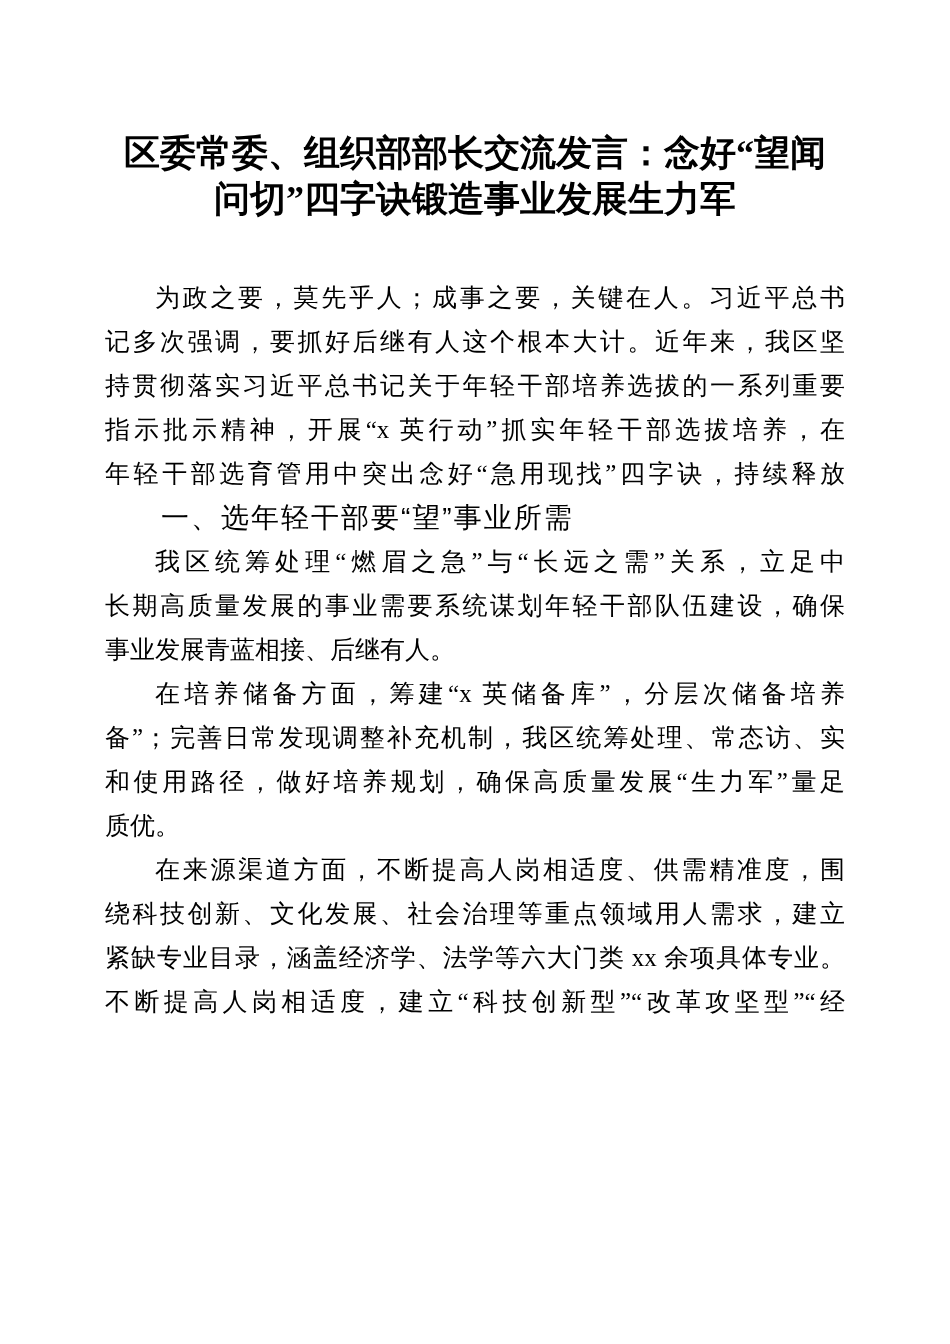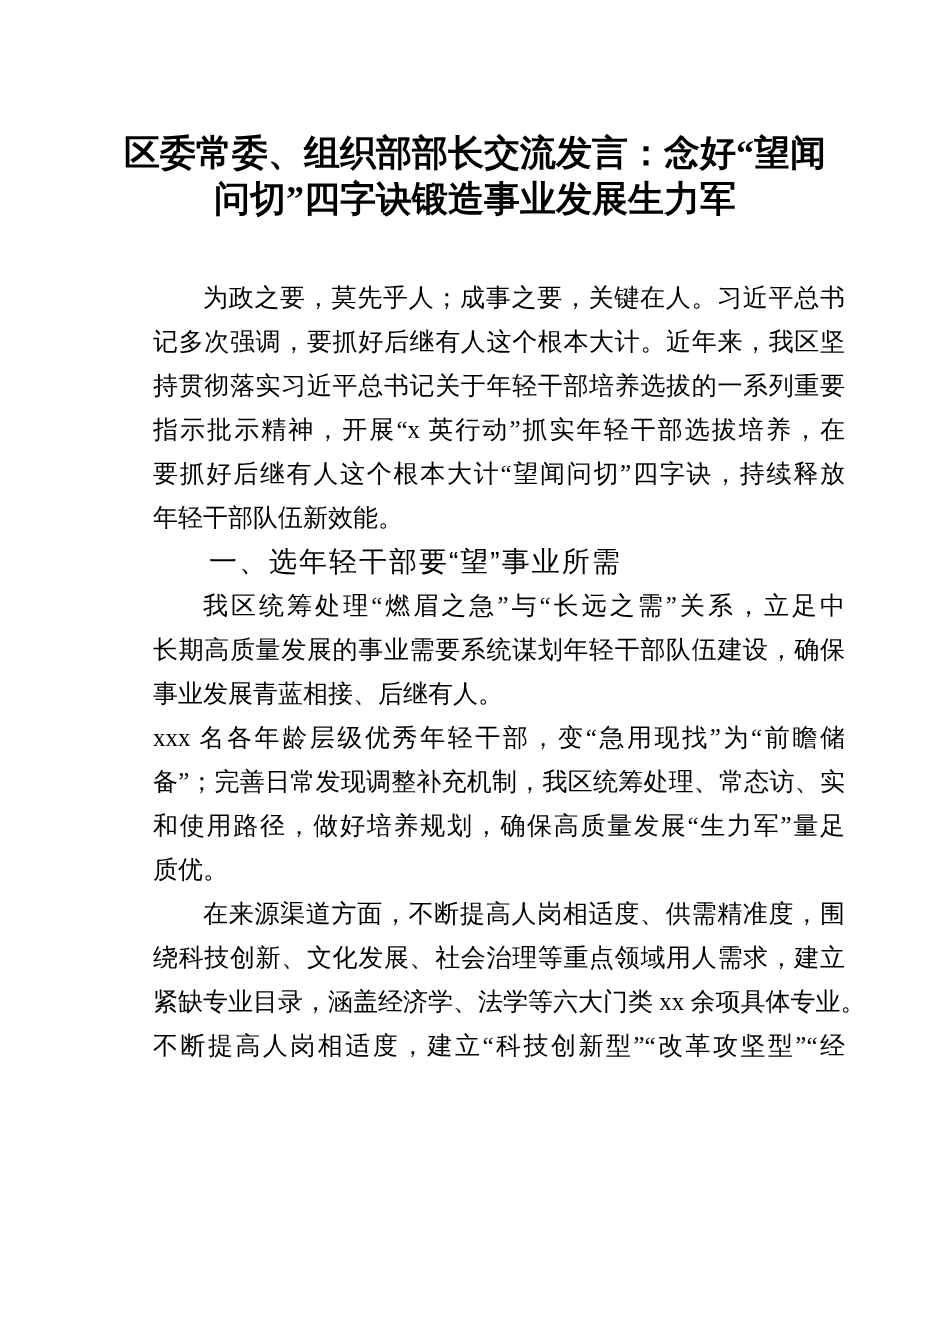--- a/index.html
+++ b/index.html
@@ -27,21 +27,20 @@
     margin: 0;
     font-size: 36px;
     line-height: 46px;
     font-weight: 700;
     text-align: center;
     font-family: "Liberation Serif", serif;
     letter-spacing: 0px;
   }
   .body-text {
     margin-top: 54px;
-    margin-left: 48px;
   }
   .line {
     height: 44px;
     line-height: 44px;
     font-size: 25px;
     text-align: justify;
     text-align-last: justify;
     white-space: nowrap;
     overflow: visible;
   }
@@ -66,27 +65,26 @@
   <div class="content">
     <h1 class="title">
       <div>区委常委、组织部部长交流发言：念好“望闻</div>
       <div>问切”四字诀锻造事业发展生力军</div>
     </h1>
     <div class="body-text" id="doc-body">
         <div class="line paragraph first">为政之要，莫先乎人；成事之要，关键在人。习近平总书</div>
         <div class="line paragraph">记多次强调，要抓好后继有人这个根本大计。近年来，我区坚</div>
         <div class="line paragraph">持贯彻落实习近平总书记关于年轻干部培养选拔的一系列重要</div>
         <div class="line paragraph">指示批示精神，开展“x 英行动”抓实年轻干部选拔培养，在</div>
-        <div class="line paragraph">要抓好后继有人这个根本大计“望闻问切”四字诀，持续释放</div>
-        <div class="line paragraph final">年轻干部队伍新效能。</div>
+        <div class="line paragraph">年轻干部选育管用中突出念好“急用现找”四字诀，持续释放</div>
         <div class="line heading first final">一、选年轻干部要“望”事业所需</div>
         <div class="line paragraph first">我区统筹处理“燃眉之急”与“长远之需”关系，立足中</div>
         <div class="line paragraph">长期高质量发展的事业需要系统谋划年轻干部队伍建设，确保</div>
         <div class="line paragraph final">事业发展青蓝相接、后继有人。</div>
-        <div class="line paragraph">xxx 名各年龄层级优秀年轻干部，变“急用现找”为“前瞻储</div>
+        <div class="line paragraph first">在培养储备方面，筹建“x 英储备库”，分层次储备培养</div>
         <div class="line paragraph">备”；完善日常发现调整补充机制，我区统筹处理、常态访、实</div>
         <div class="line paragraph">和使用路径，做好培养规划，确保高质量发展“生力军”量足</div>
         <div class="line paragraph final">质优。</div>
         <div class="line paragraph first">在来源渠道方面，不断提高人岗相适度、供需精准度，围</div>
         <div class="line paragraph">绕科技创新、文化发展、社会治理等重点领域用人需求，建立</div>
         <div class="line paragraph">紧缺专业目录，涵盖经济学、法学等六大门类 xx 余项具体专业。</div>
         <div class="line paragraph">不断提高人岗相适度，建立“科技创新型”“改革攻坚型”“经</div>
       </div>
   </div>
 </div>

